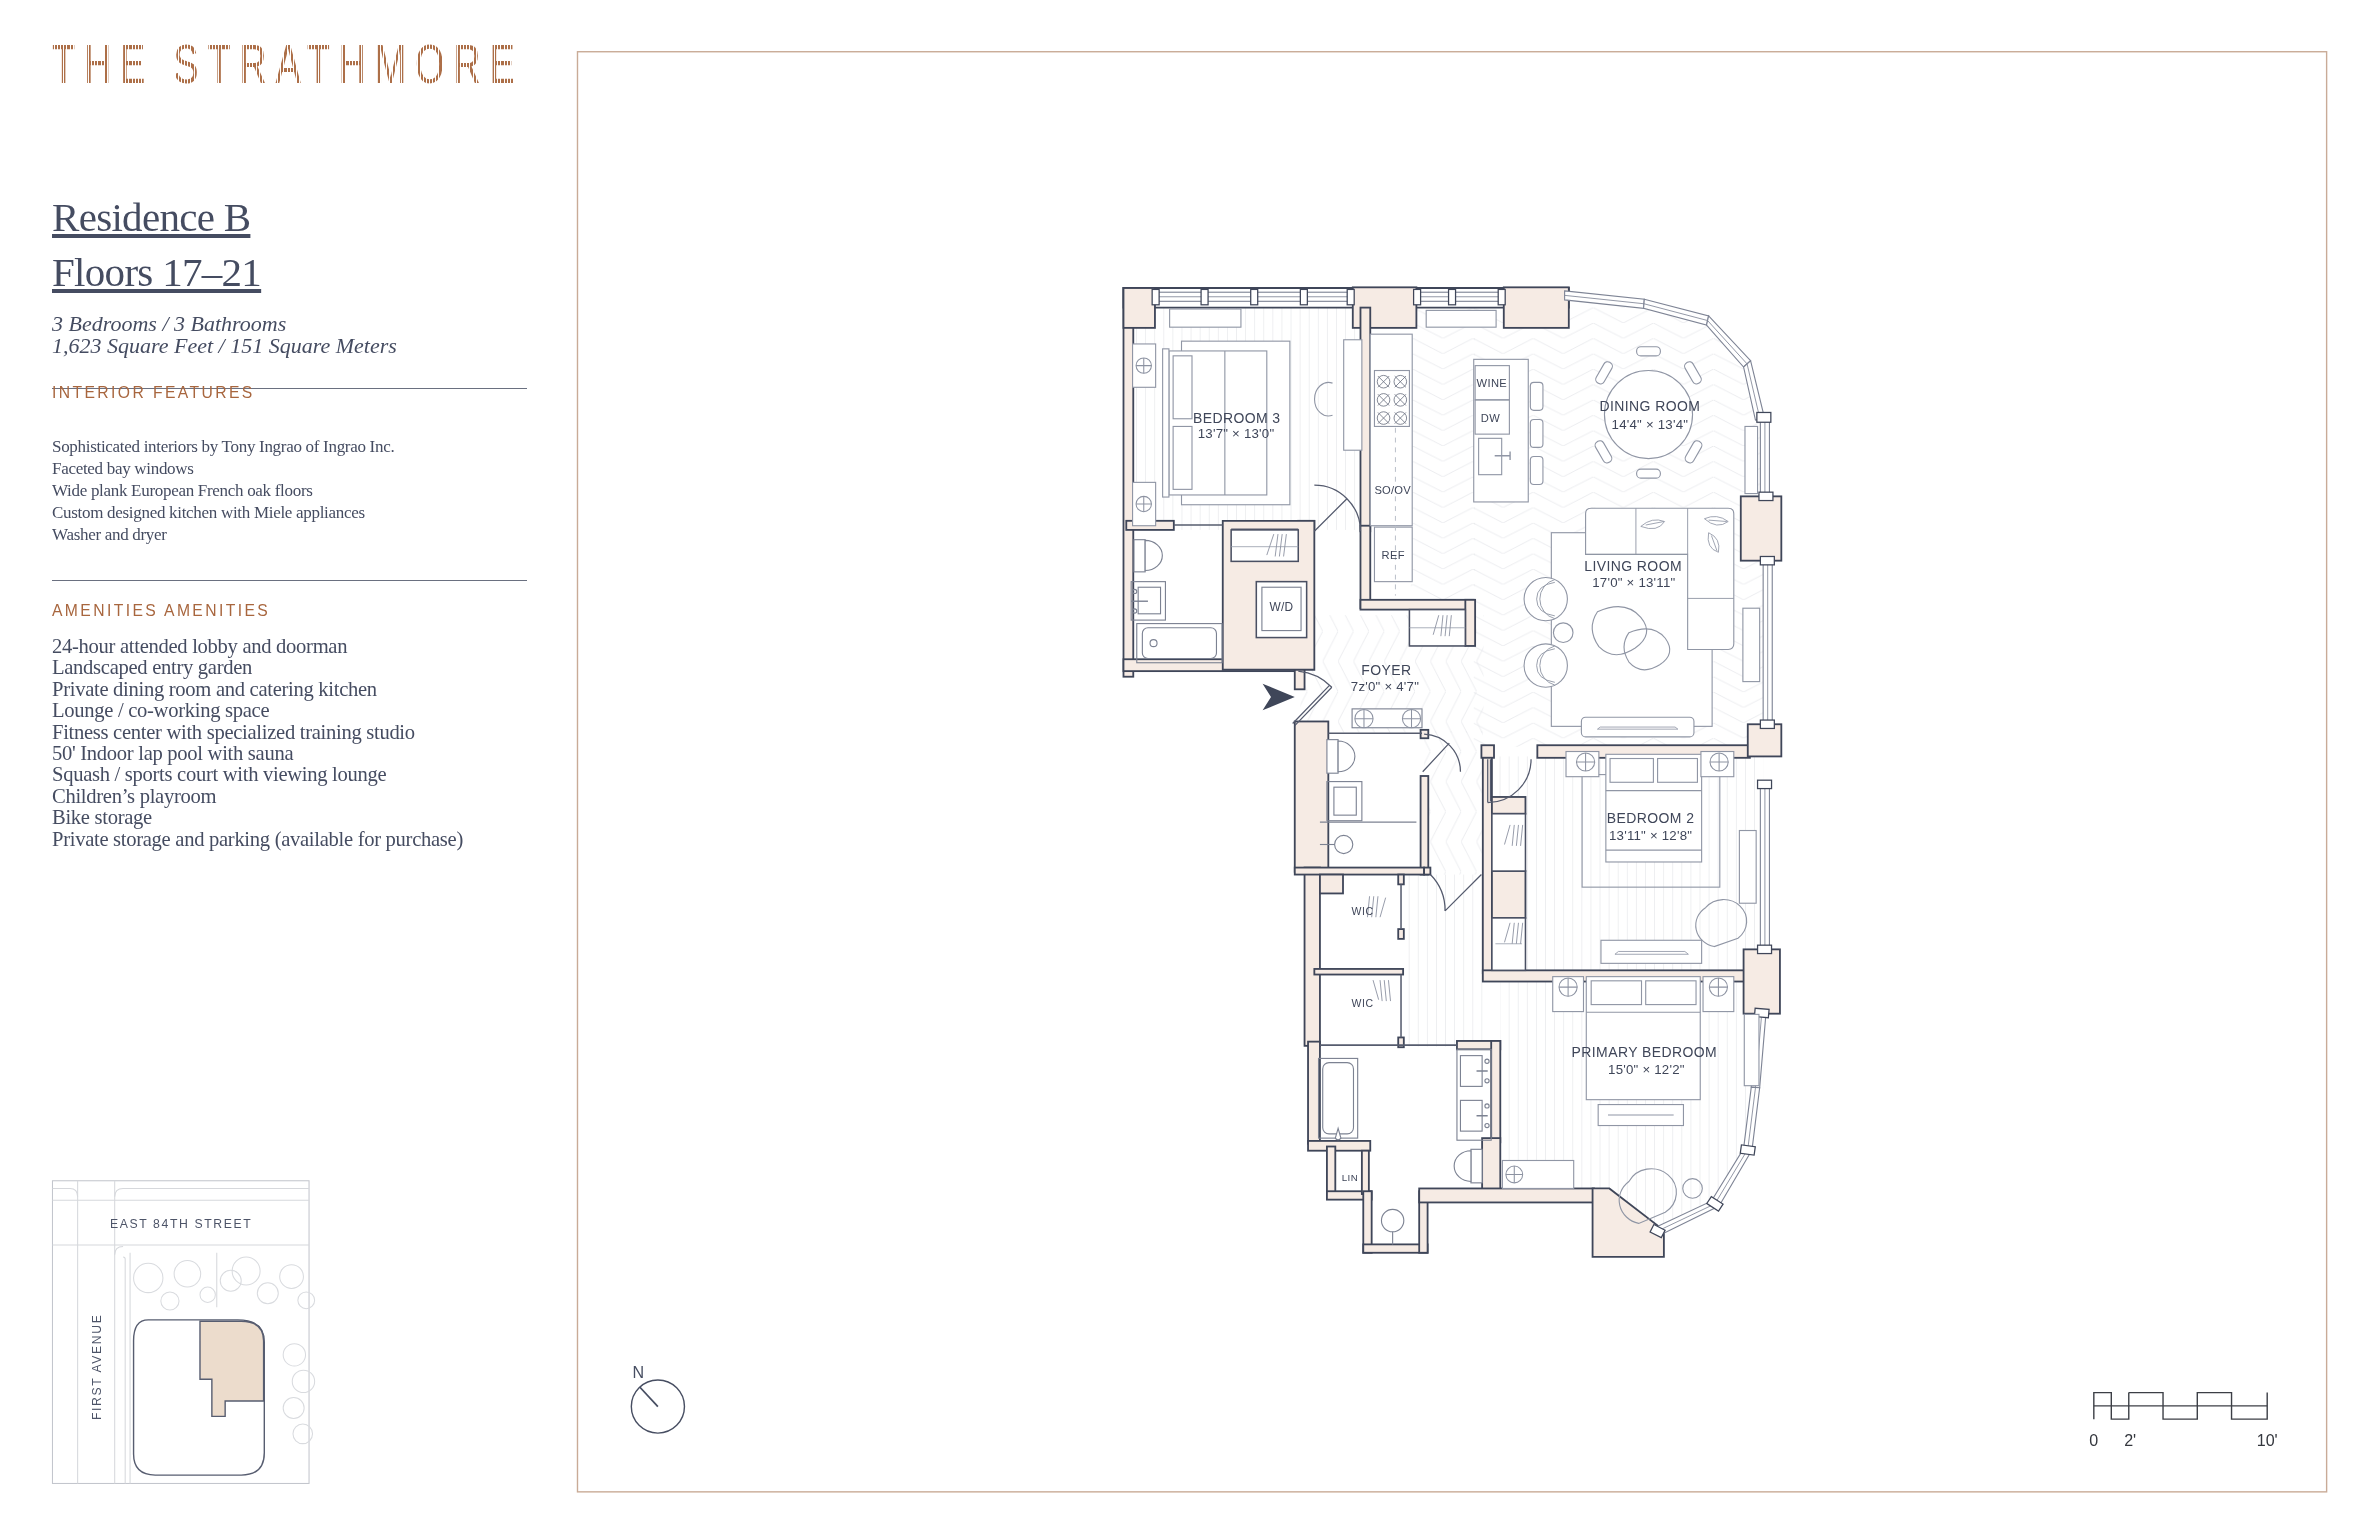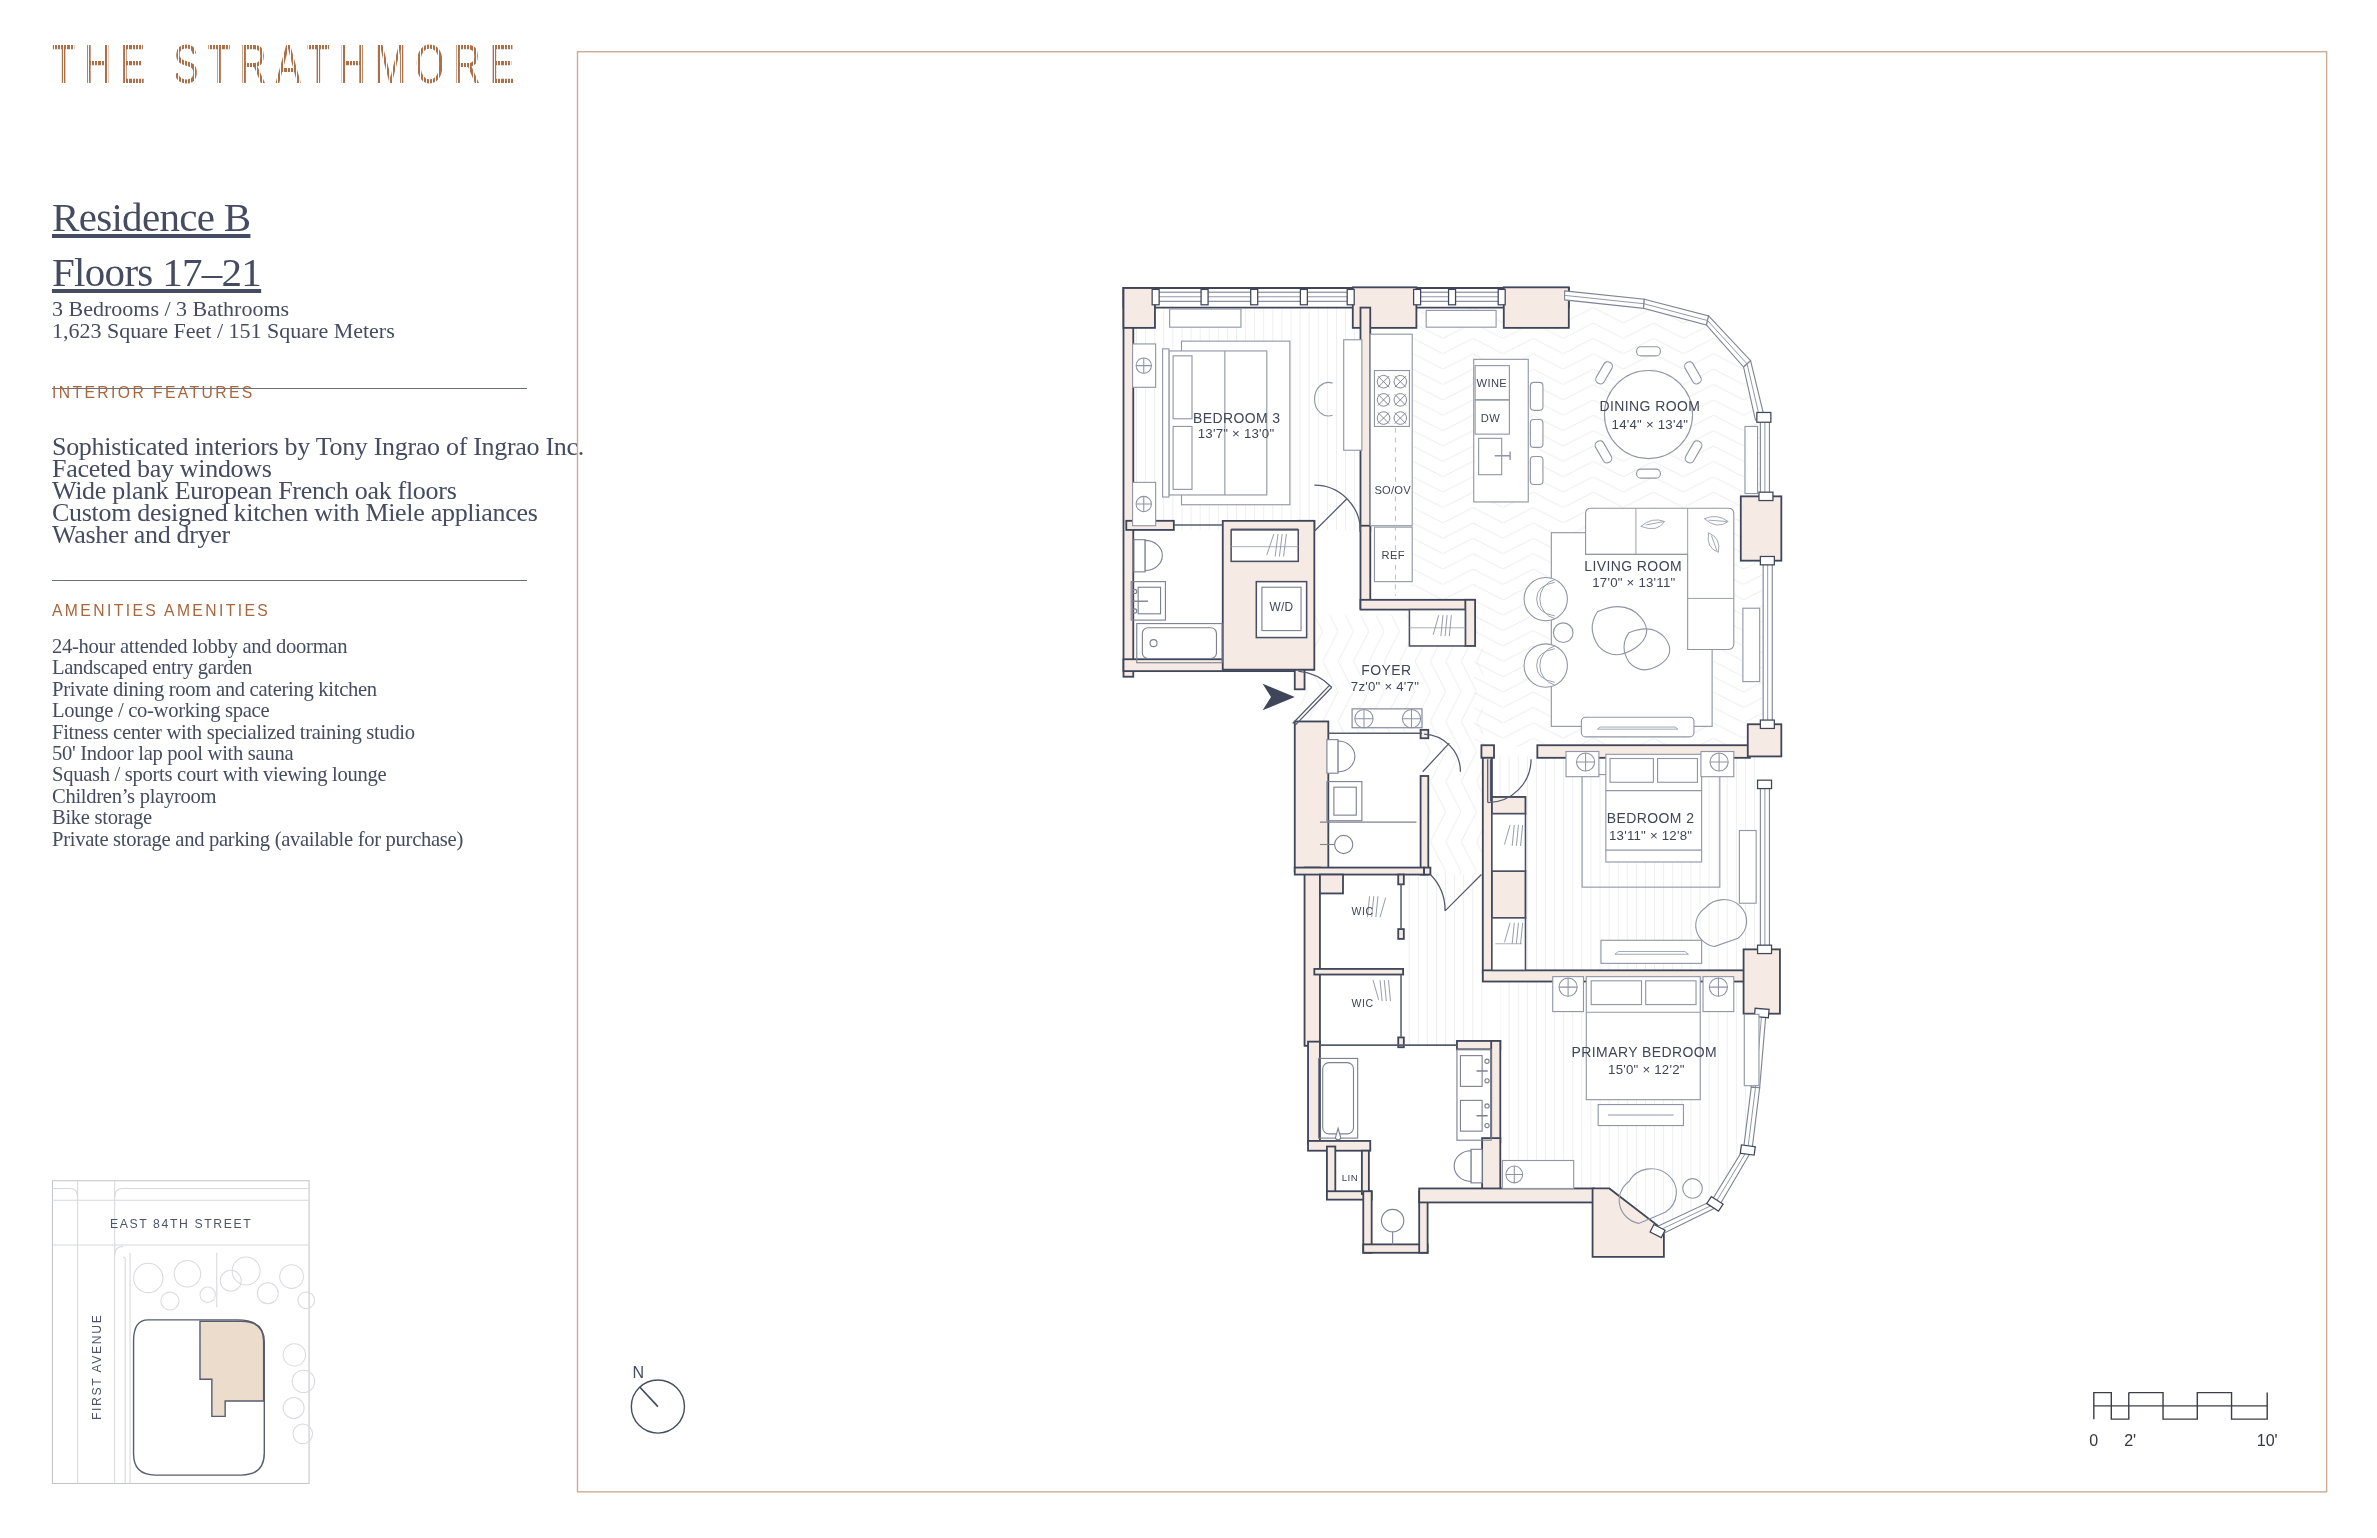--- a/index.html
+++ b/index.html
@@ -7,27 +7,27 @@
   .abs{position:absolute;}
   .serif{font-family:"Liberation Serif",serif;color:#454c61;}
 </style>
 </head>
 <body>
 
 <div class="abs" style="left:52px;top:34px;font-size:38px;letter-spacing:8.7px;white-space:nowrap;transform:scale(1,1.44);transform-origin:left top;background:repeating-linear-gradient(90deg,#ad6f48 0 2.1px,#ffffff 2.1px 3.1px);-webkit-background-clip:text;background-clip:text;color:transparent;">THE STRATHMORE</div>
 
 <div class="abs serif" style="left:52px;top:190px;font-size:41px;letter-spacing:-0.7px;line-height:55px;text-decoration:underline;">Residence B<br>Floors 17–21</div>
 
-<div class="abs serif" style="left:52px;top:298px;font-size:22px;line-height:22px;">3 Bedrooms / 3 Bathrooms<br>1,623 Square Feet / 151 Square Meters</div>
+<div class="abs serif" style="left:52px;top:313px;font-size:22px;line-height:22px;font-style:italic;">3 Bedrooms / 3 Bathrooms<br>1,623 Square Feet / 151 Square Meters</div>
 
 <div class="abs" style="left:52px;top:388px;width:475px;height:0;border-top:1.4px solid #6a7080;"></div>
 
 <div class="abs" style="left:52px;top:384px;font-size:15.7px;letter-spacing:2.4px;color:#a8663e;">INTERIOR FEATURES</div>
 
-<div class="abs serif" style="left:52px;top:436px;font-size:26px;letter-spacing:-0.3px;line-height:22px;">Sophisticated interiors by Tony Ingrao of Ingrao Inc.<br>Faceted bay windows<br>Wide plank European French oak floors<br>Custom designed kitchen with Miele appliances<br>Washer and dryer</div>
+<div class="abs serif" style="left:52px;top:436px;font-size:17px;letter-spacing:-0.3px;line-height:22px;">Sophisticated interiors by Tony Ingrao of Ingrao Inc.<br>Faceted bay windows<br>Wide plank European French oak floors<br>Custom designed kitchen with Miele appliances<br>Washer and dryer</div>
 
 <div class="abs" style="left:52px;top:580px;width:475px;height:0;border-top:1.4px solid #6a7080;"></div>
 
 <div class="abs" style="left:52px;top:602px;font-size:15.7px;letter-spacing:2.4px;color:#a8663e;">AMENITIES AMENITIES</div>
 
 <div class="abs serif" style="left:52px;top:636px;font-size:20.6px;letter-spacing:-0.3px;line-height:21.4px;">24-hour attended lobby and doorman<br>Landscaped entry garden<br>Private dining room and catering kitchen<br>Lounge / co-working space<br>Fitness center with specialized training studio<br>50' Indoor lap pool with sauna<br>Squash / sports court with viewing lounge<br>Children’s playroom<br>Bike storage<br>Private storage and parking (available for purchase)</div>
 
 <svg class="abs" style="left:0;top:0;" width="2377" height="1538" viewBox="0 0 3400 2200">
 <defs>
   <pattern id="vplank" width="13" height="13" patternUnits="userSpaceOnUse">

